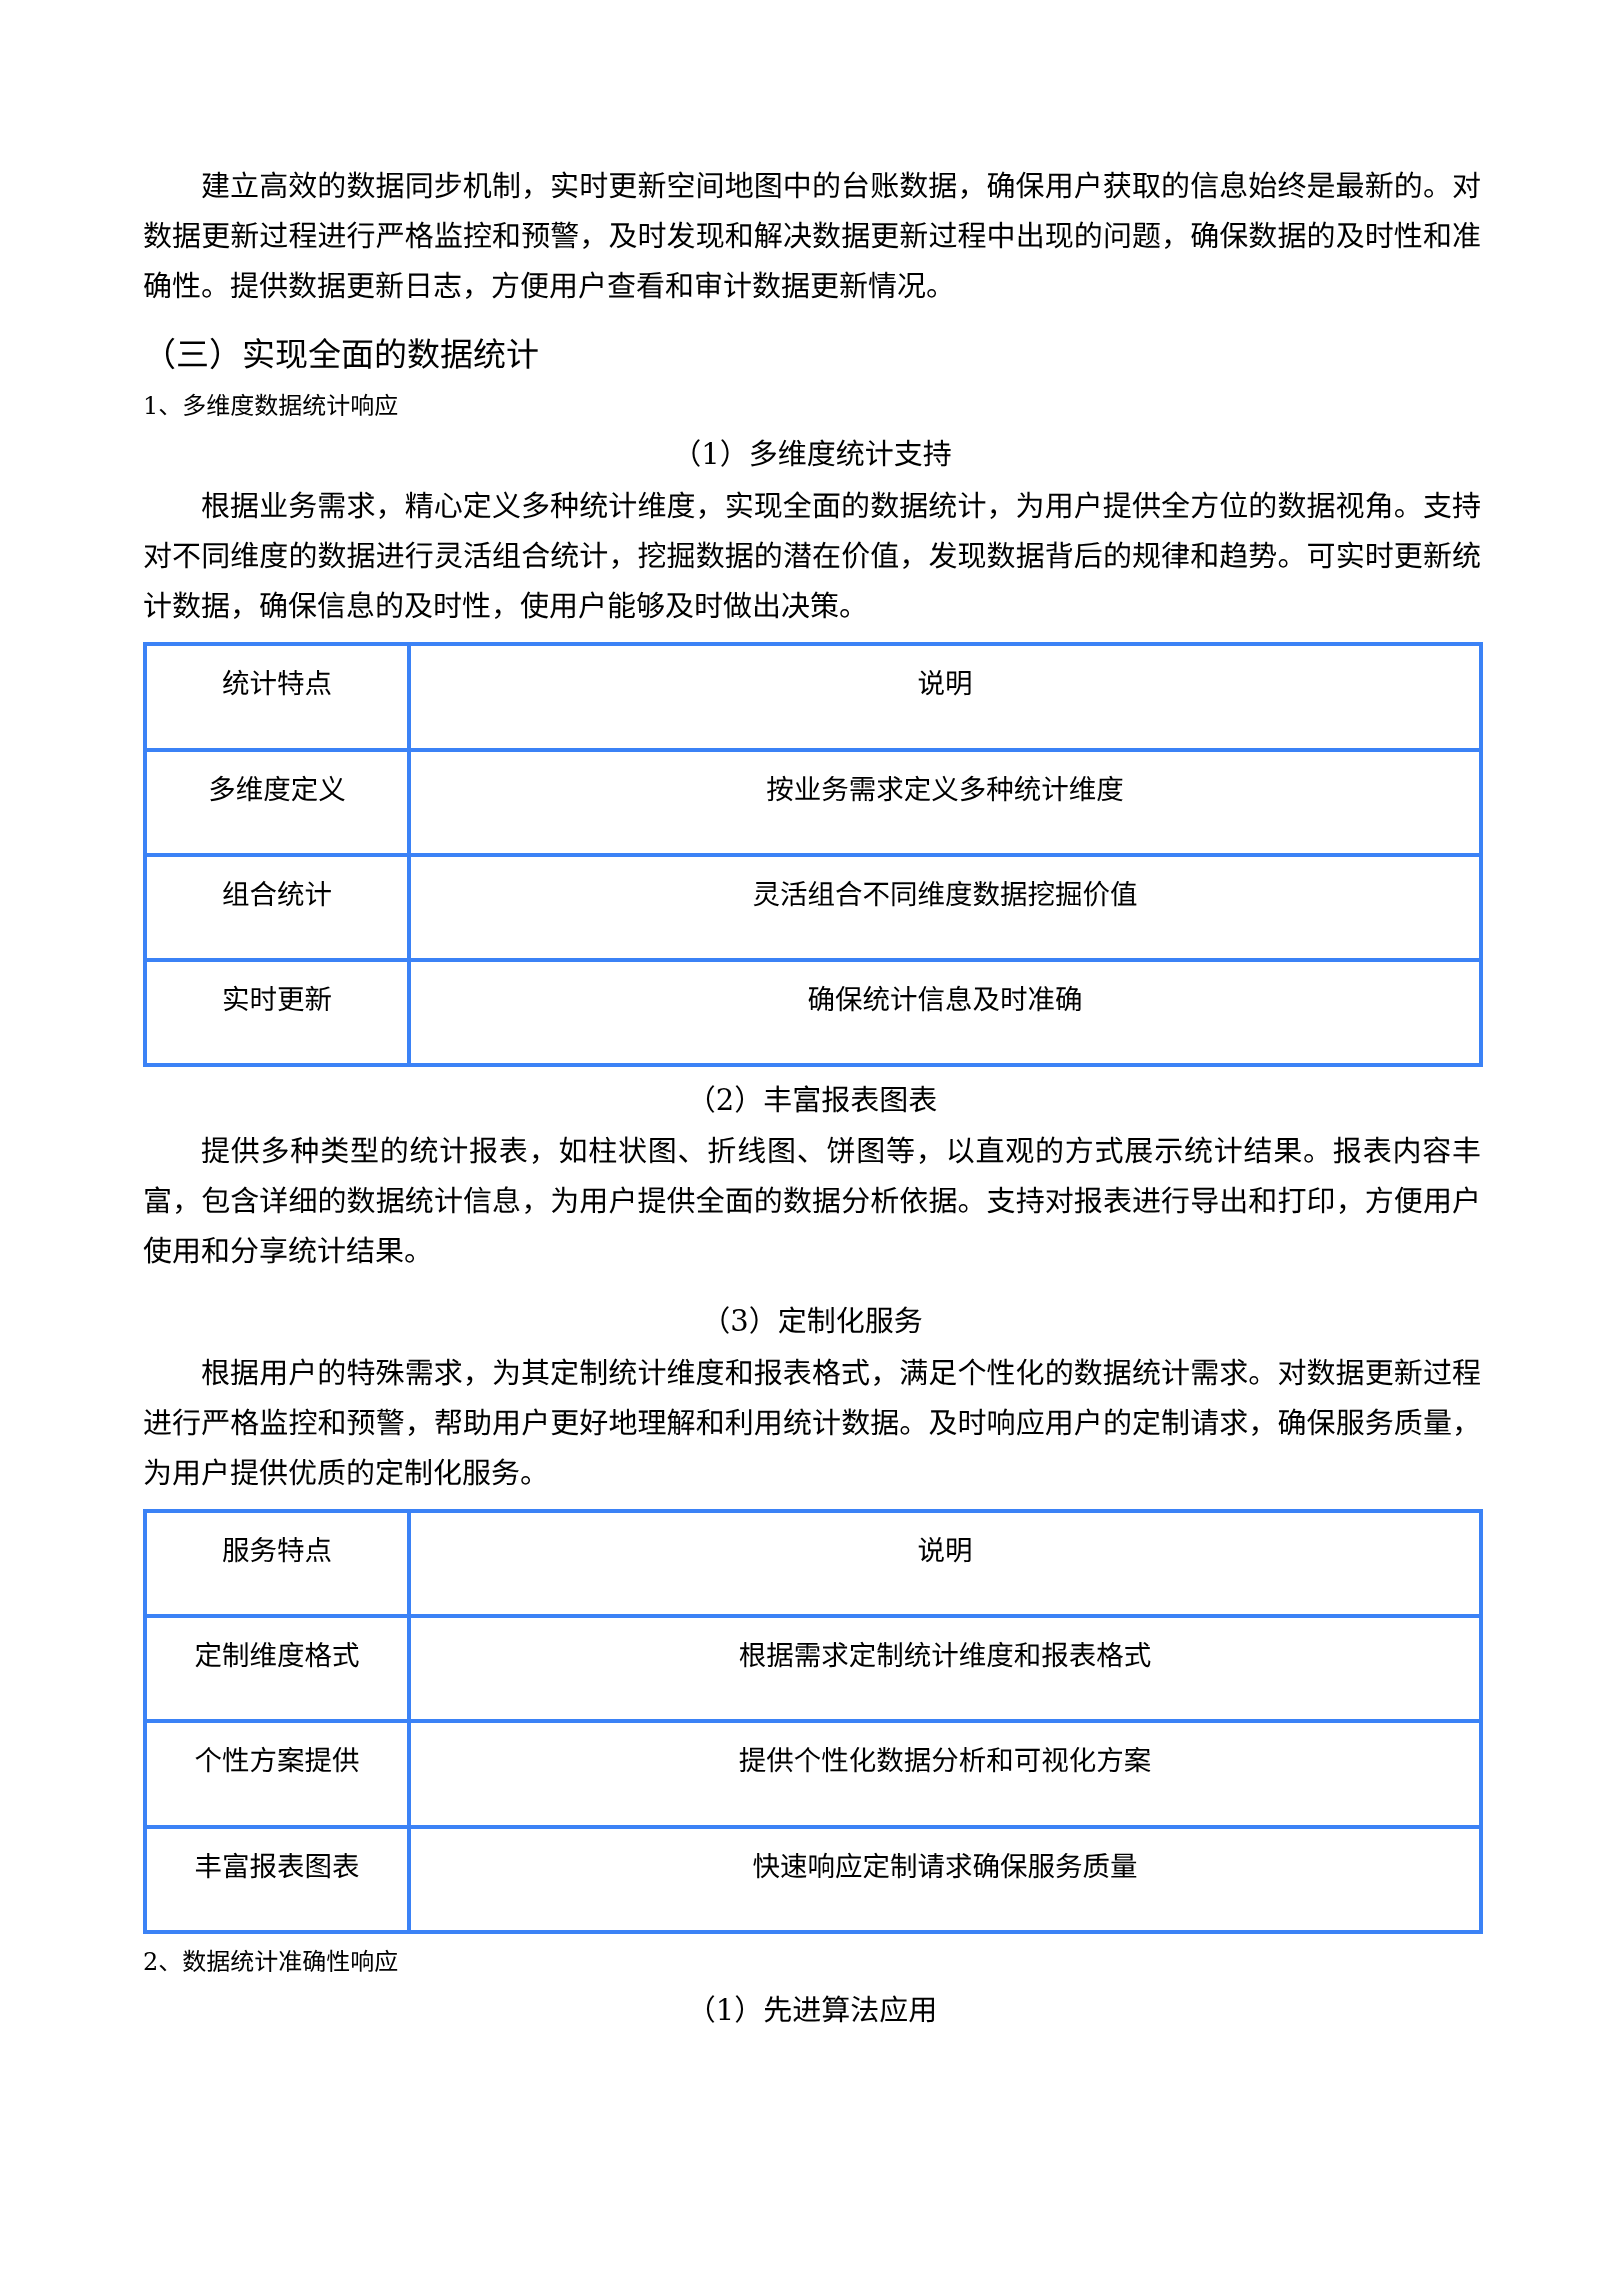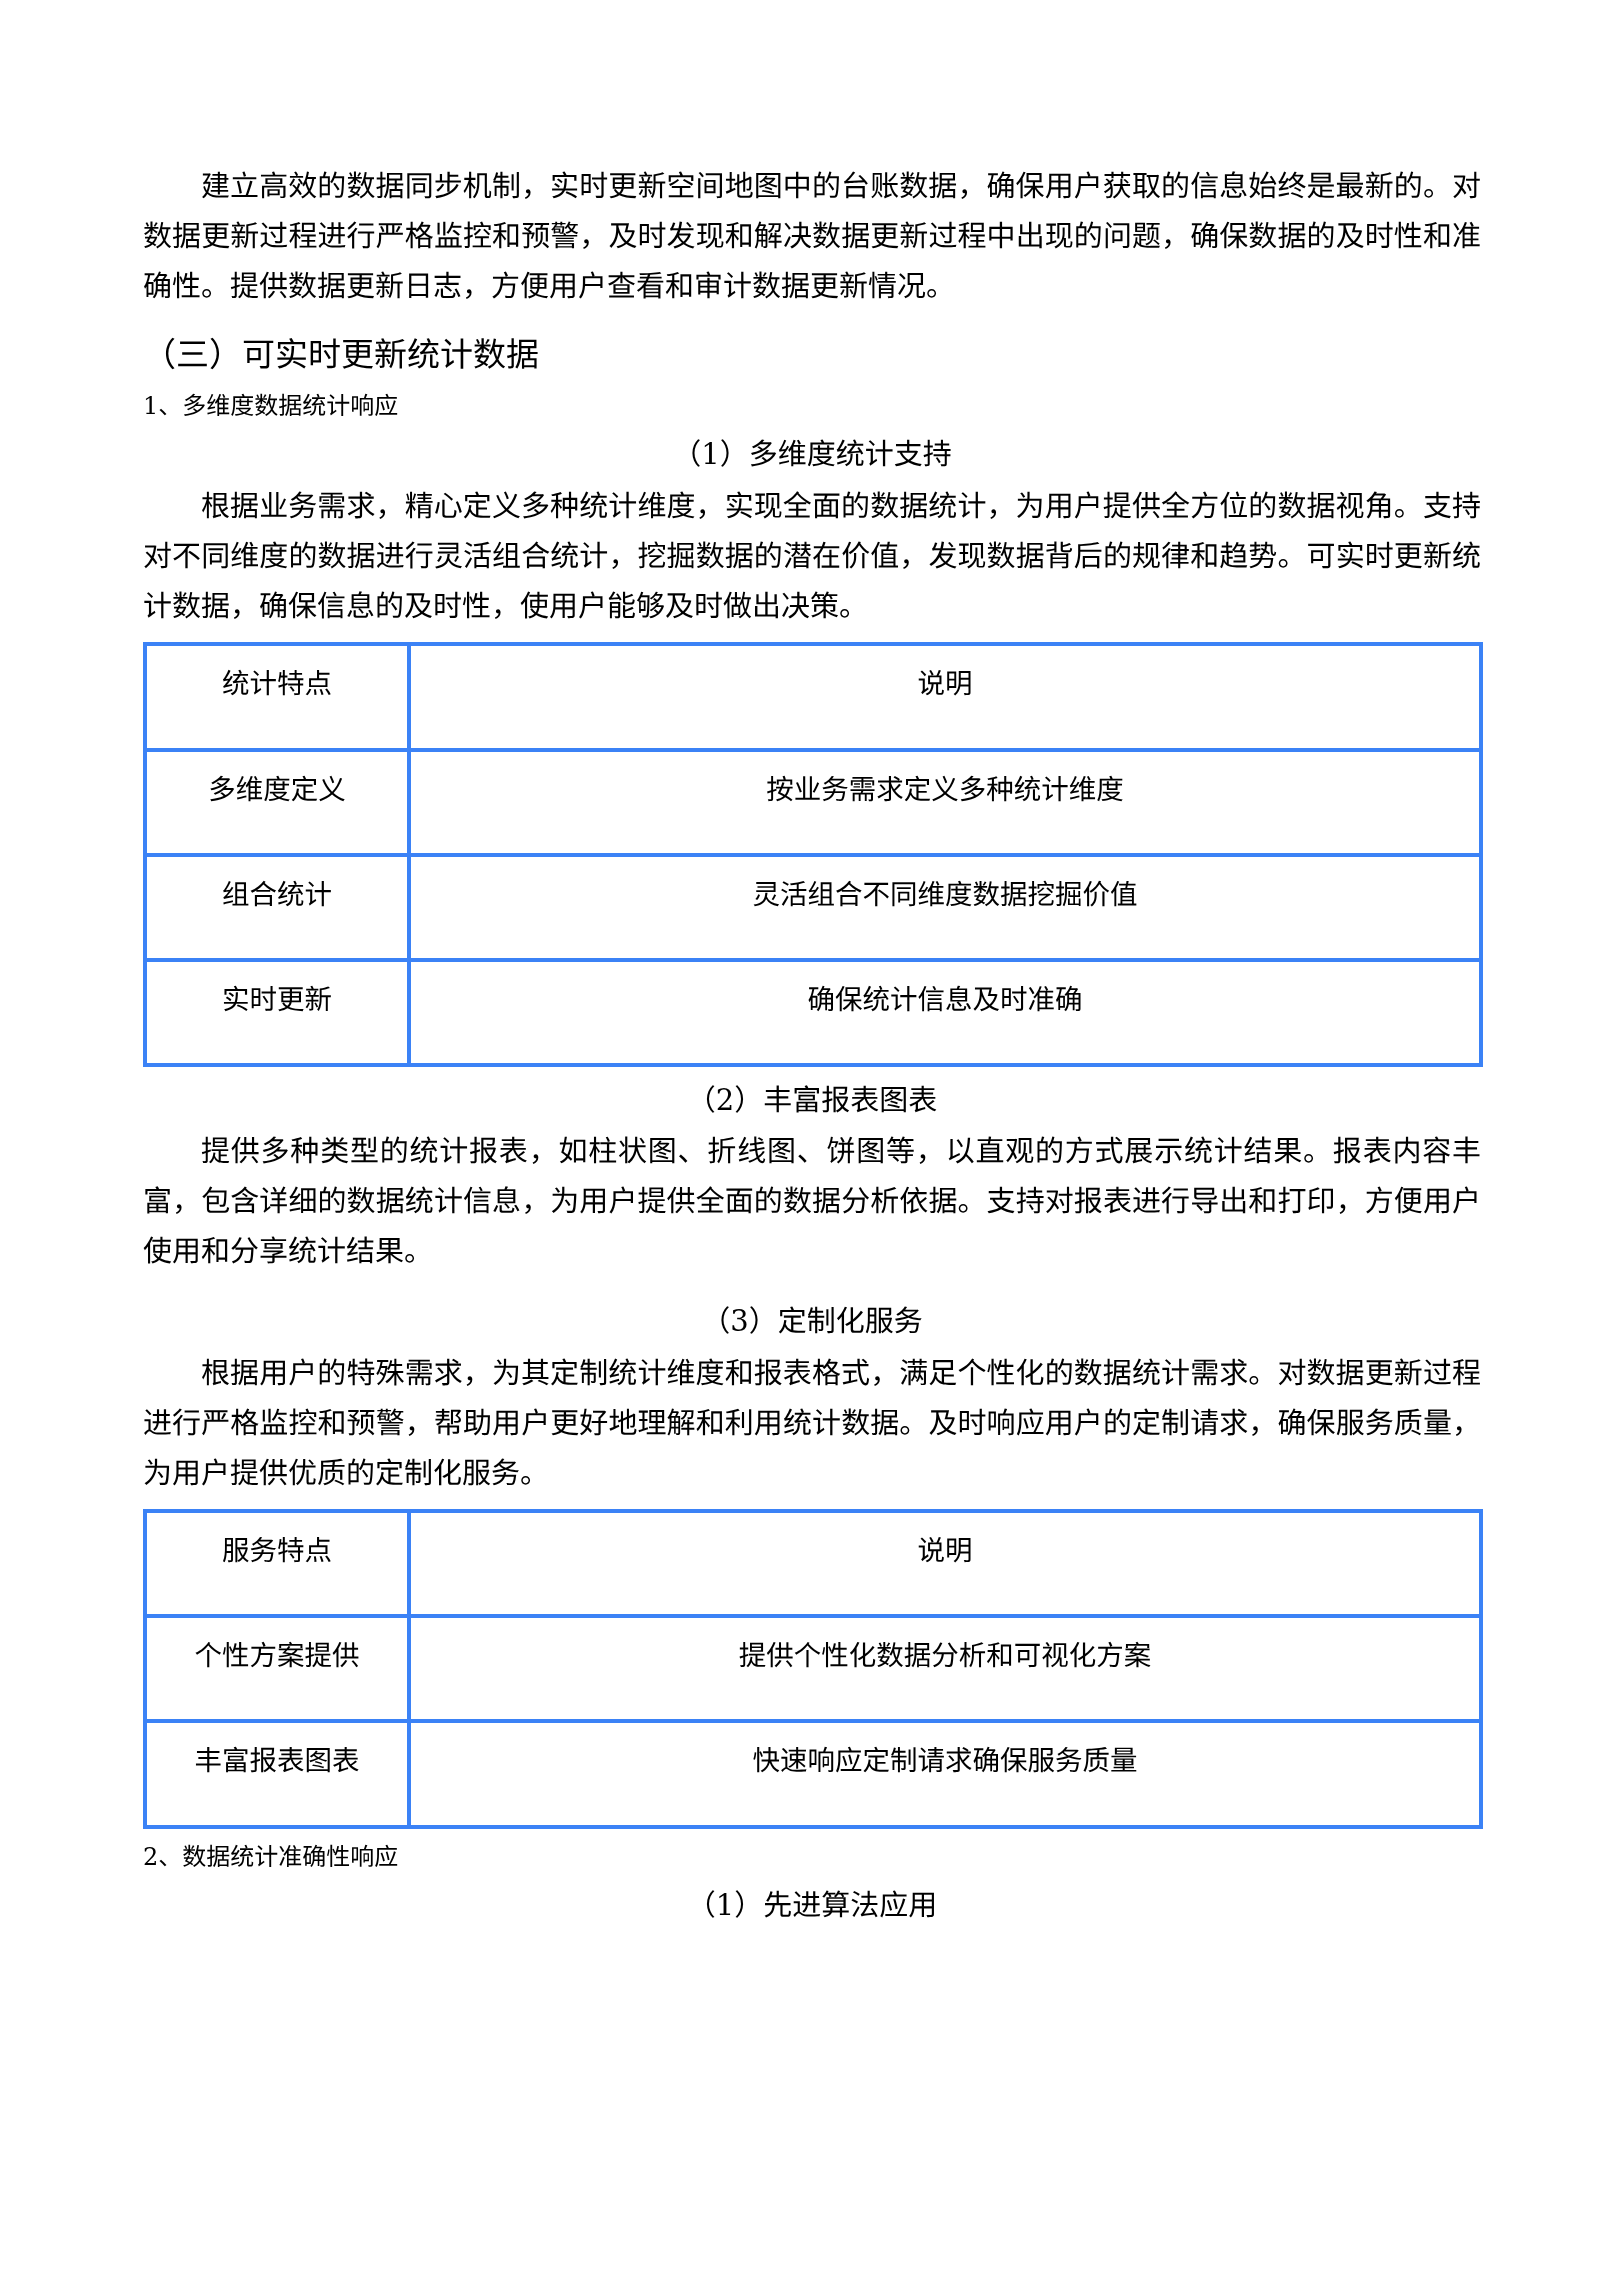--- a/index.html
+++ b/index.html
@@ -92,21 +92,21 @@
   .spacer-sm { height: 9.2px; }
 </style>
 </head>
 <body>
 
 <div class="page">
   <div class="content">
 
     <p class="body-par">建立高效的数据同步机制，实时更新空间地图中的台账数据，确保用户获取的信息始终是最新的。对数据更新过程进行严格监控和预警，及时发现和解决数据更新过程中出现的问题，确保数据的及时性和准确性。提供数据更新日志，方便用户查看和审计数据更新情况。</p>
 
-    <h2 class="sec-head">（三）可实时更新统计数据</h2>
+    <h2 class="sec-head">（三）实现全面的数据统计</h2>
 
     <h3 class="sub-head">1、多维度数据统计响应</h3>
 
     <h4 class="subsub-head">（1）多维度统计支持</h4>
 
     <p class="body-par">根据业务需求，精心定义多种统计维度，实现全面的数据统计，为用户提供全方位的数据视角。支持对不同维度的数据进行灵活组合统计，挖掘数据的潜在价值，发现数据背后的规律和趋势。可实时更新统计数据，确保信息的及时性，使用户能够及时做出决策。</p>
 
     <table class="doc-table">
       <colgroup>
         <col class="c-feature">
@@ -146,20 +146,24 @@
       <colgroup>
         <col class="c-feature">
         <col class="c-desc">
       </colgroup>
       <tbody>
         <tr>
           <td>服务特点</td>
           <td>说明</td>
         </tr>
         <tr>
+          <td>定制维度格式</td>
+          <td>根据需求定制统计维度和报表格式</td>
+        </tr>
+        <tr>
           <td>个性方案提供</td>
           <td>提供个性化数据分析和可视化方案</td>
         </tr>
         <tr>
           <td>丰富报表图表</td>
           <td>快速响应定制请求确保服务质量</td>
         </tr>
       </tbody>
     </table>
 

